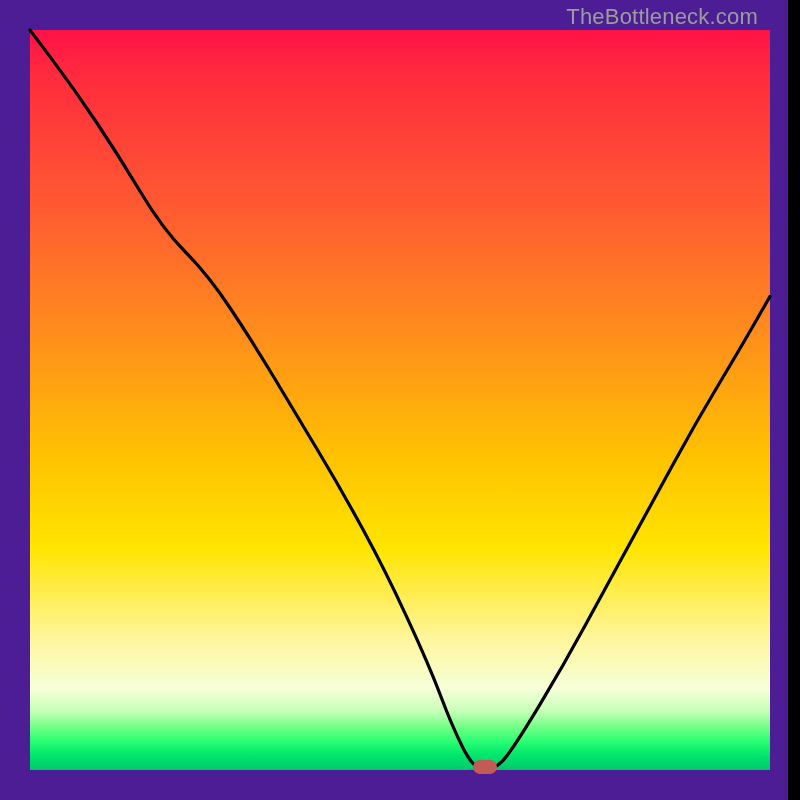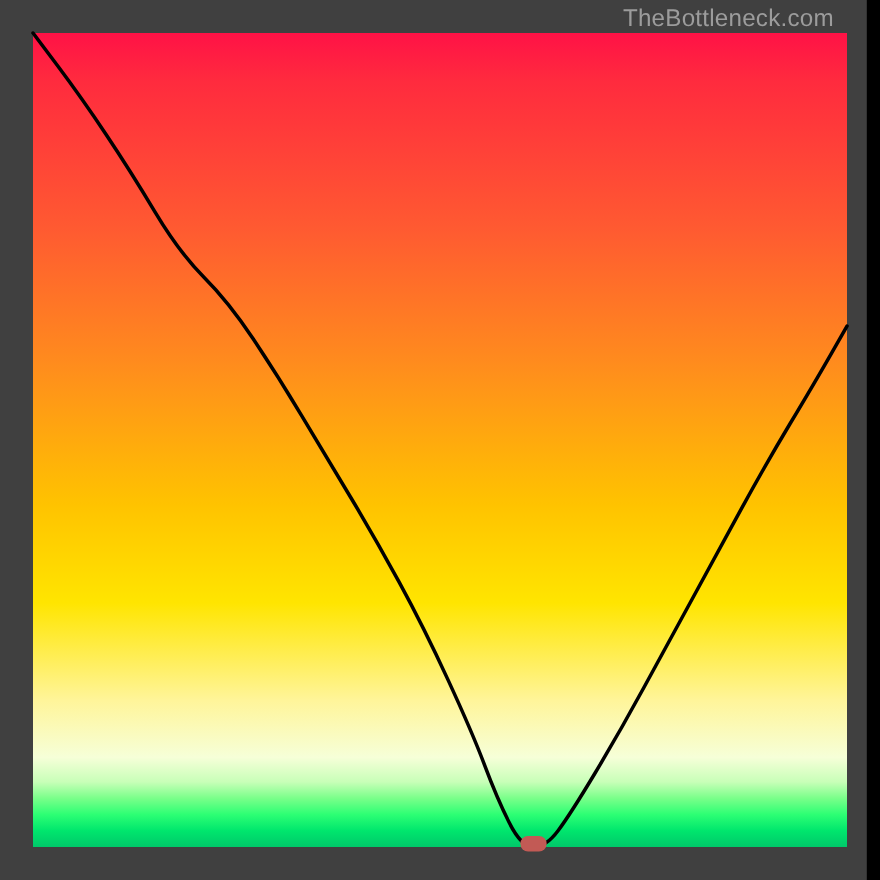--- a/index.html
+++ b/index.html
@@ -10,21 +10,21 @@
     background: #000;
     overflow: hidden;
     font-family: Arial, Helvetica, sans-serif;
   }
   .frame {
     position: absolute;
     left: 0;
     top: 0;
     width: 788px;
     height: 800px;
-    background: #404040;
+    background: #4c1d95;
   }
   .plot {
     position: absolute;
     left: 30px;
     top: 30px;
     width: 740px;
     height: 740px;
     
     background: linear-gradient(
       to bottom,

